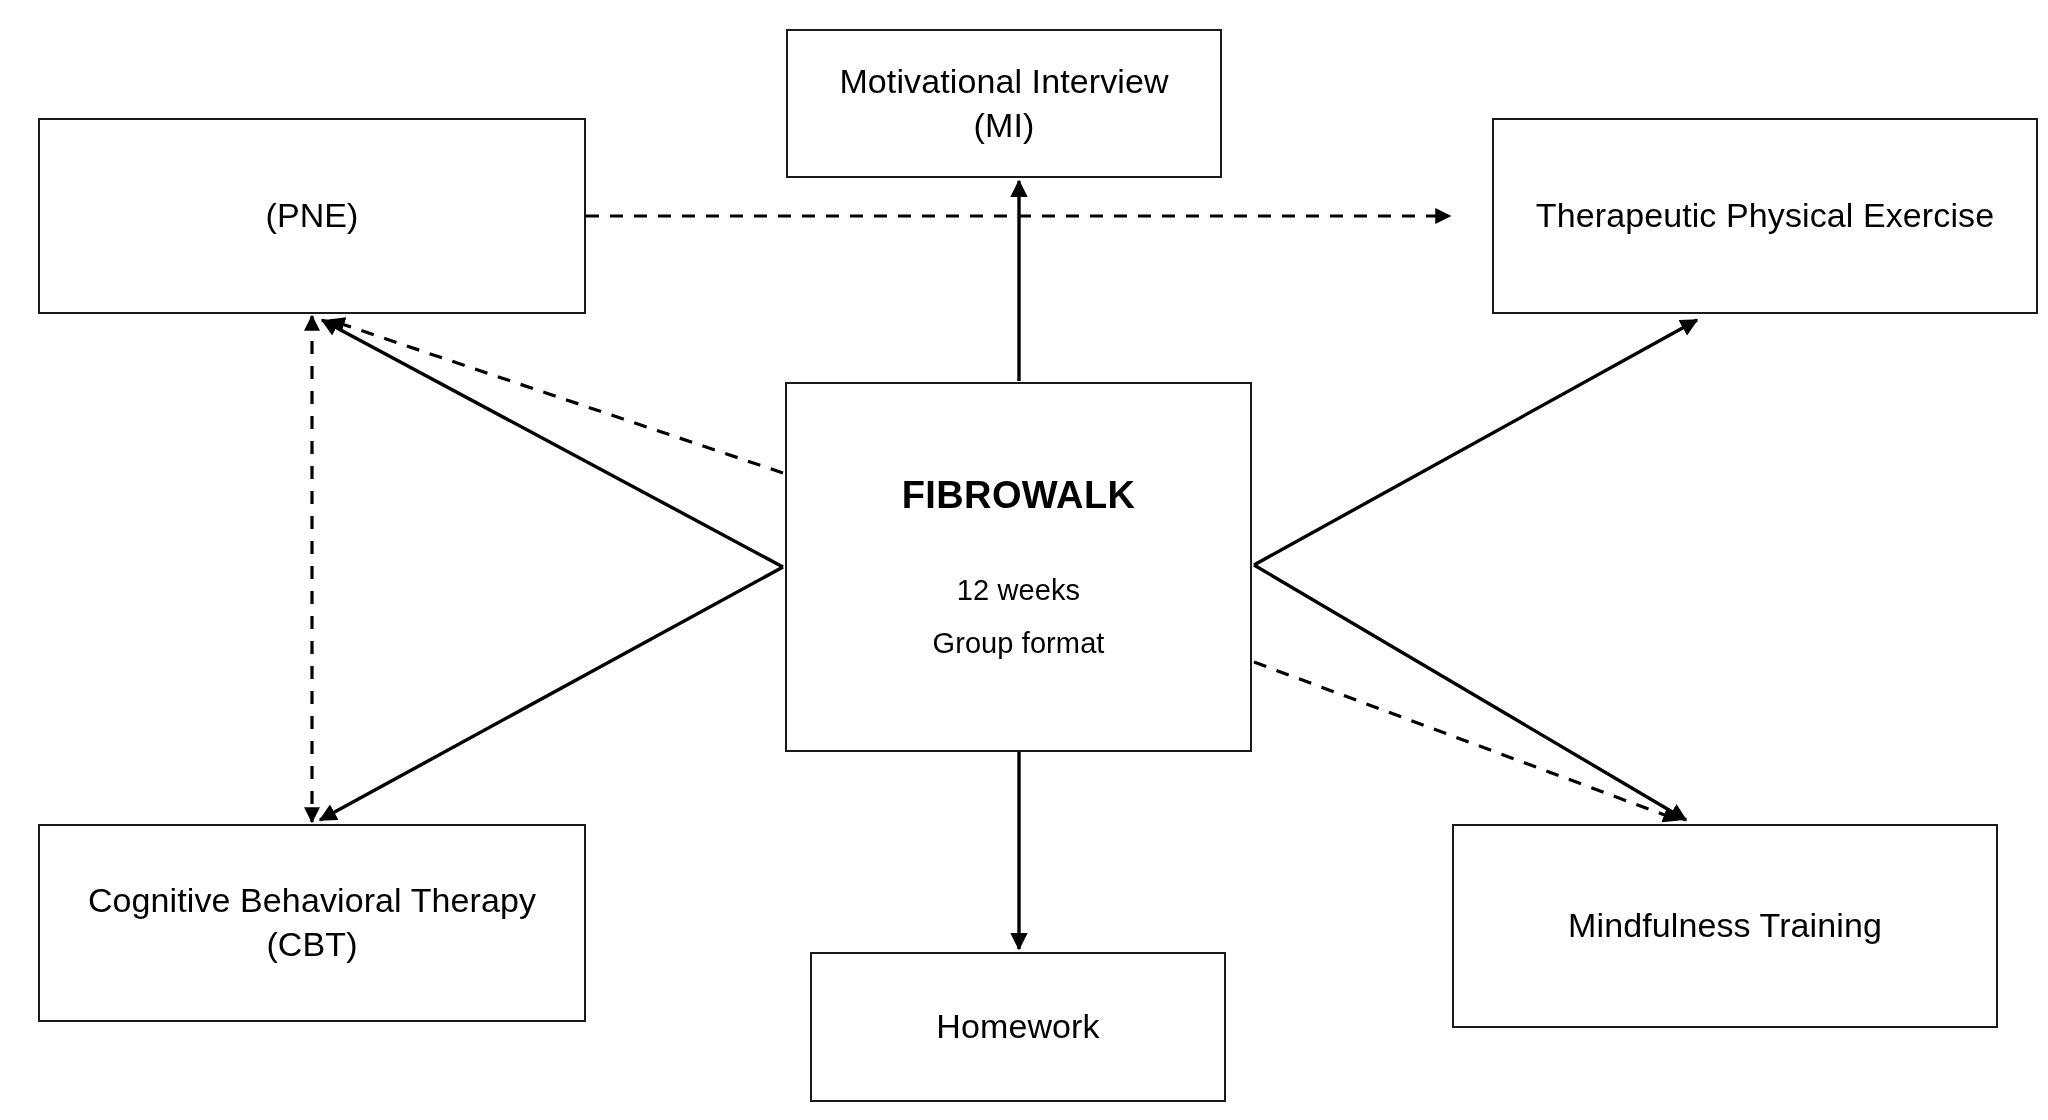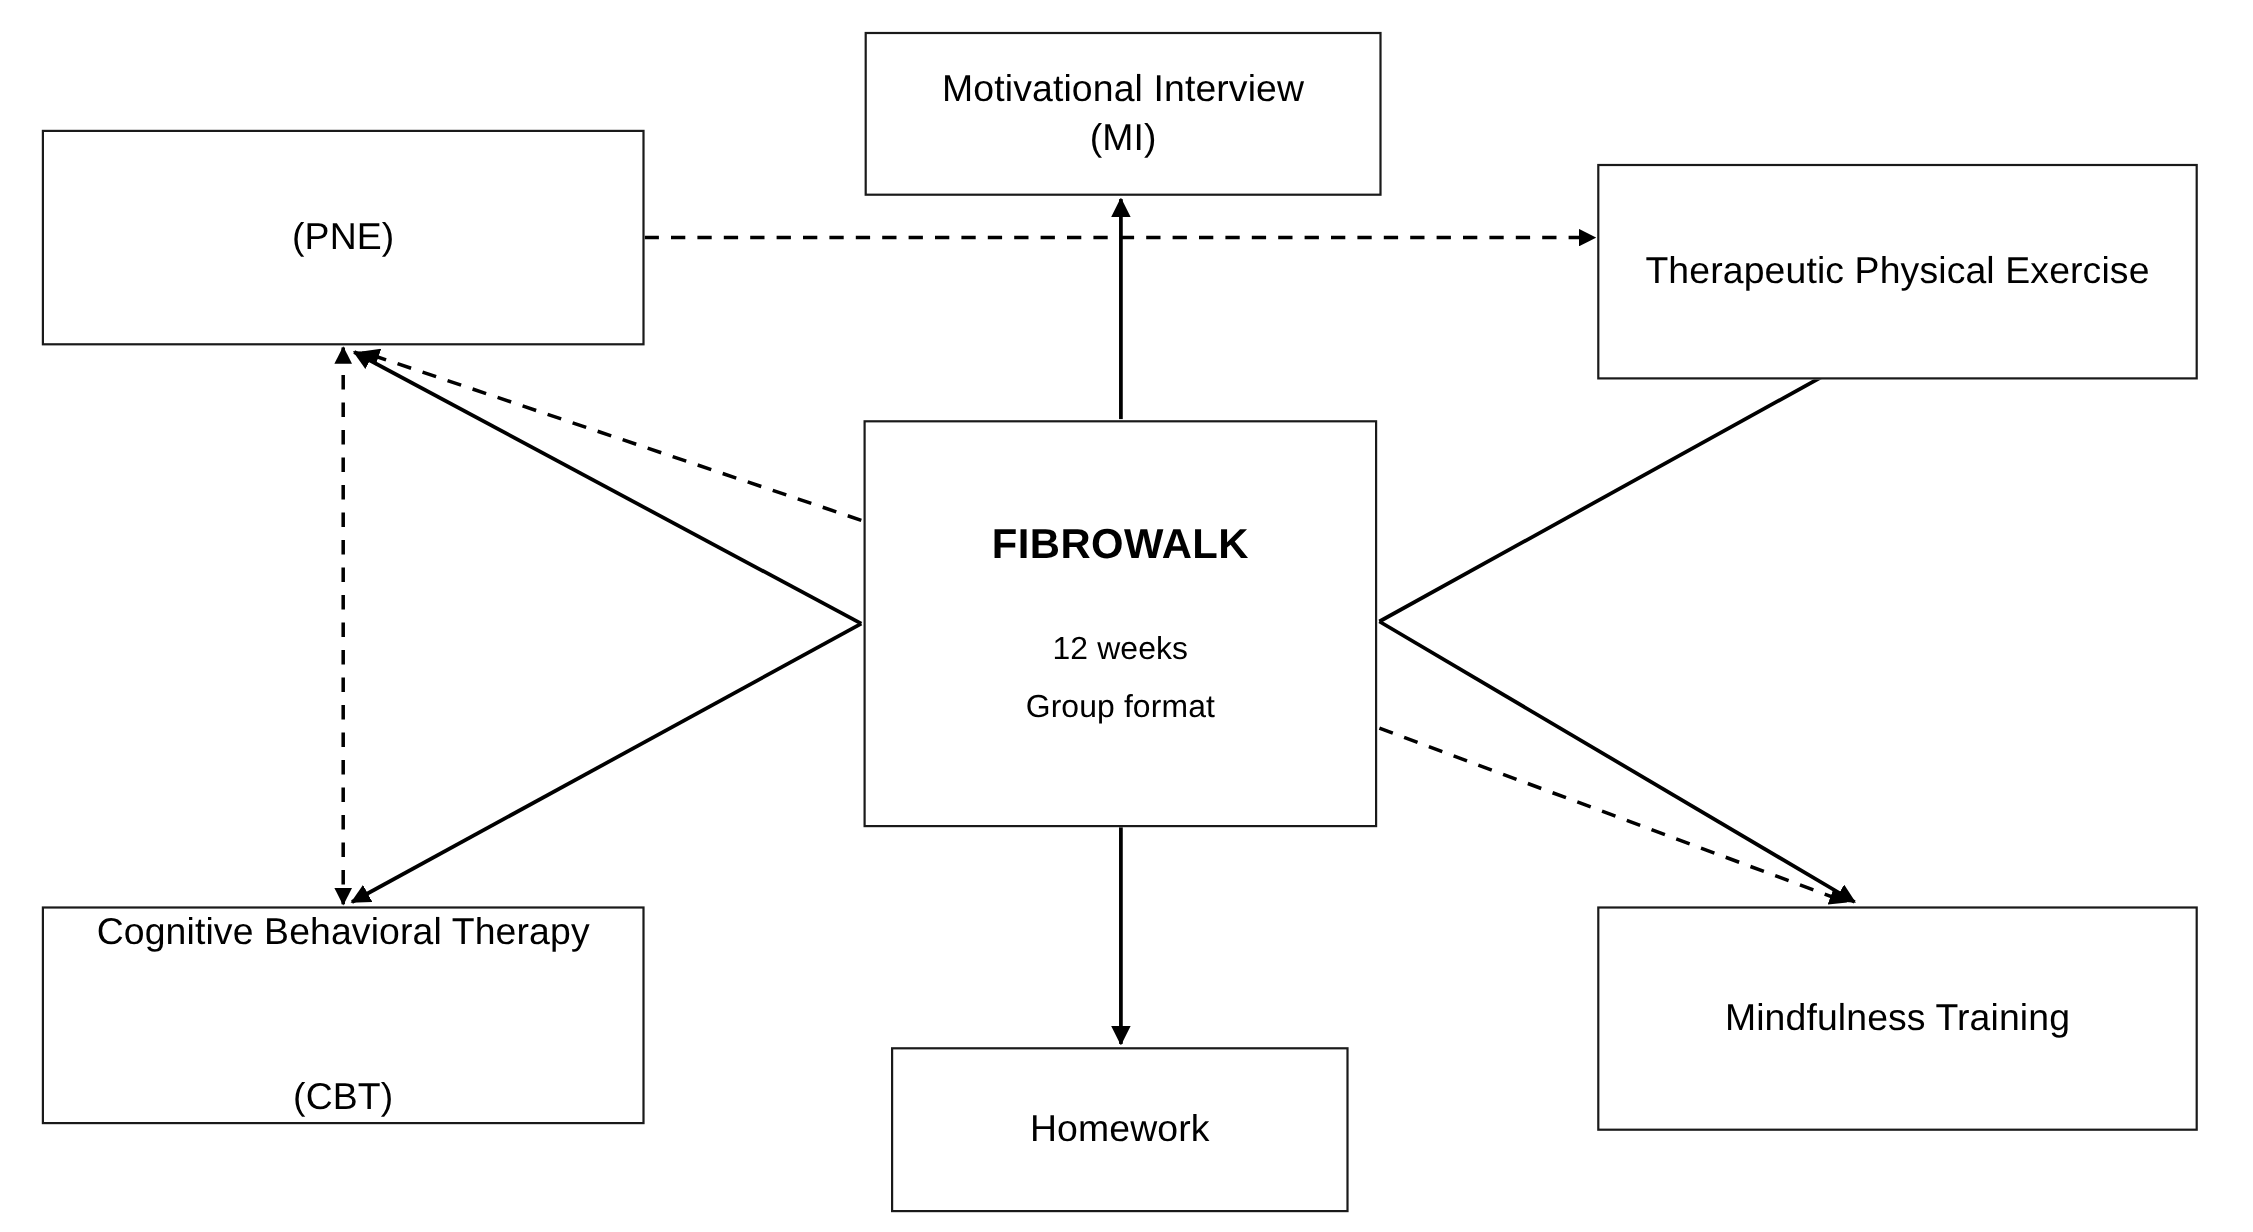--- a/index.html
+++ b/index.html
@@ -104,36 +104,36 @@
     <line x1="1254" y1="565" x2="1686" y2="820" stroke="#000000" stroke-width="3.4" marker-end="url(#arrow-solid)"></line>
 
      Mindfulness (dashed, down-right) --&gt;
     <line x1="1254" y1="662" x2="1678" y2="820" stroke="#000000" stroke-width="3.2" stroke-dasharray="13 11" marker-end="url(#arrow-dashed)"></line>
   </svg>
 
   <div class="node-box" id="node-pne" style="left:38px; top:118px; width:548px; height:196px;">
     <span class="node-line">(PNE)</span>
   </div>
 
-  <div class="node-box" id="node-mi" style="left:786px; top:29px; width:470px; height:149px;">
+  <div class="node-box" id="node-mi" style="left:786px; top:29px; width:436px; height:149px;">
     <span class="node-line">Motivational Interview</span>
     <span class="node-line">(MI)</span>
   </div>
 
-  <div class="node-box" id="node-tpe" style="left:1452px; top:118px; width:546px; height:196px;margin-top:31px;">
+  <div class="node-box" id="node-tpe" style="left:1492px; top:118px; width:546px; height:196px;">
     <span class="node-line">Therapeutic Physical Exercise</span>
   </div>
 
   <div class="node-box" id="node-fibrowalk" style="left:785px; top:382px; width:467px; height:370px;">
     <span class="node-line node-title-strong">FIBROWALK</span>
     <span class="node-line node-sub">12 weeks</span>
     <span class="node-line node-sub" style="margin-top:16px;">Group format</span>
   </div>
 
-  <div class="node-box" id="node-cbt" style="left:38px; top:824px; width:548px; height:198px;justify-content:space-between;">
+  <div class="node-box" id="node-cbt" style="left:38px; top:824px; width:548px; height:198px;">
     <span class="node-line">Cognitive Behavioral Therapy</span>
     <span class="node-line">(CBT)</span>
   </div>
 
   <div class="node-box" id="node-mindfulness" style="left:1452px; top:824px; width:546px; height:204px;">
     <span class="node-line">Mindfulness Training</span>
   </div>
 
   <div class="node-box" id="node-homework" style="left:810px; top:952px; width:416px; height:150px;">
     <span class="node-line">Homework</span>

